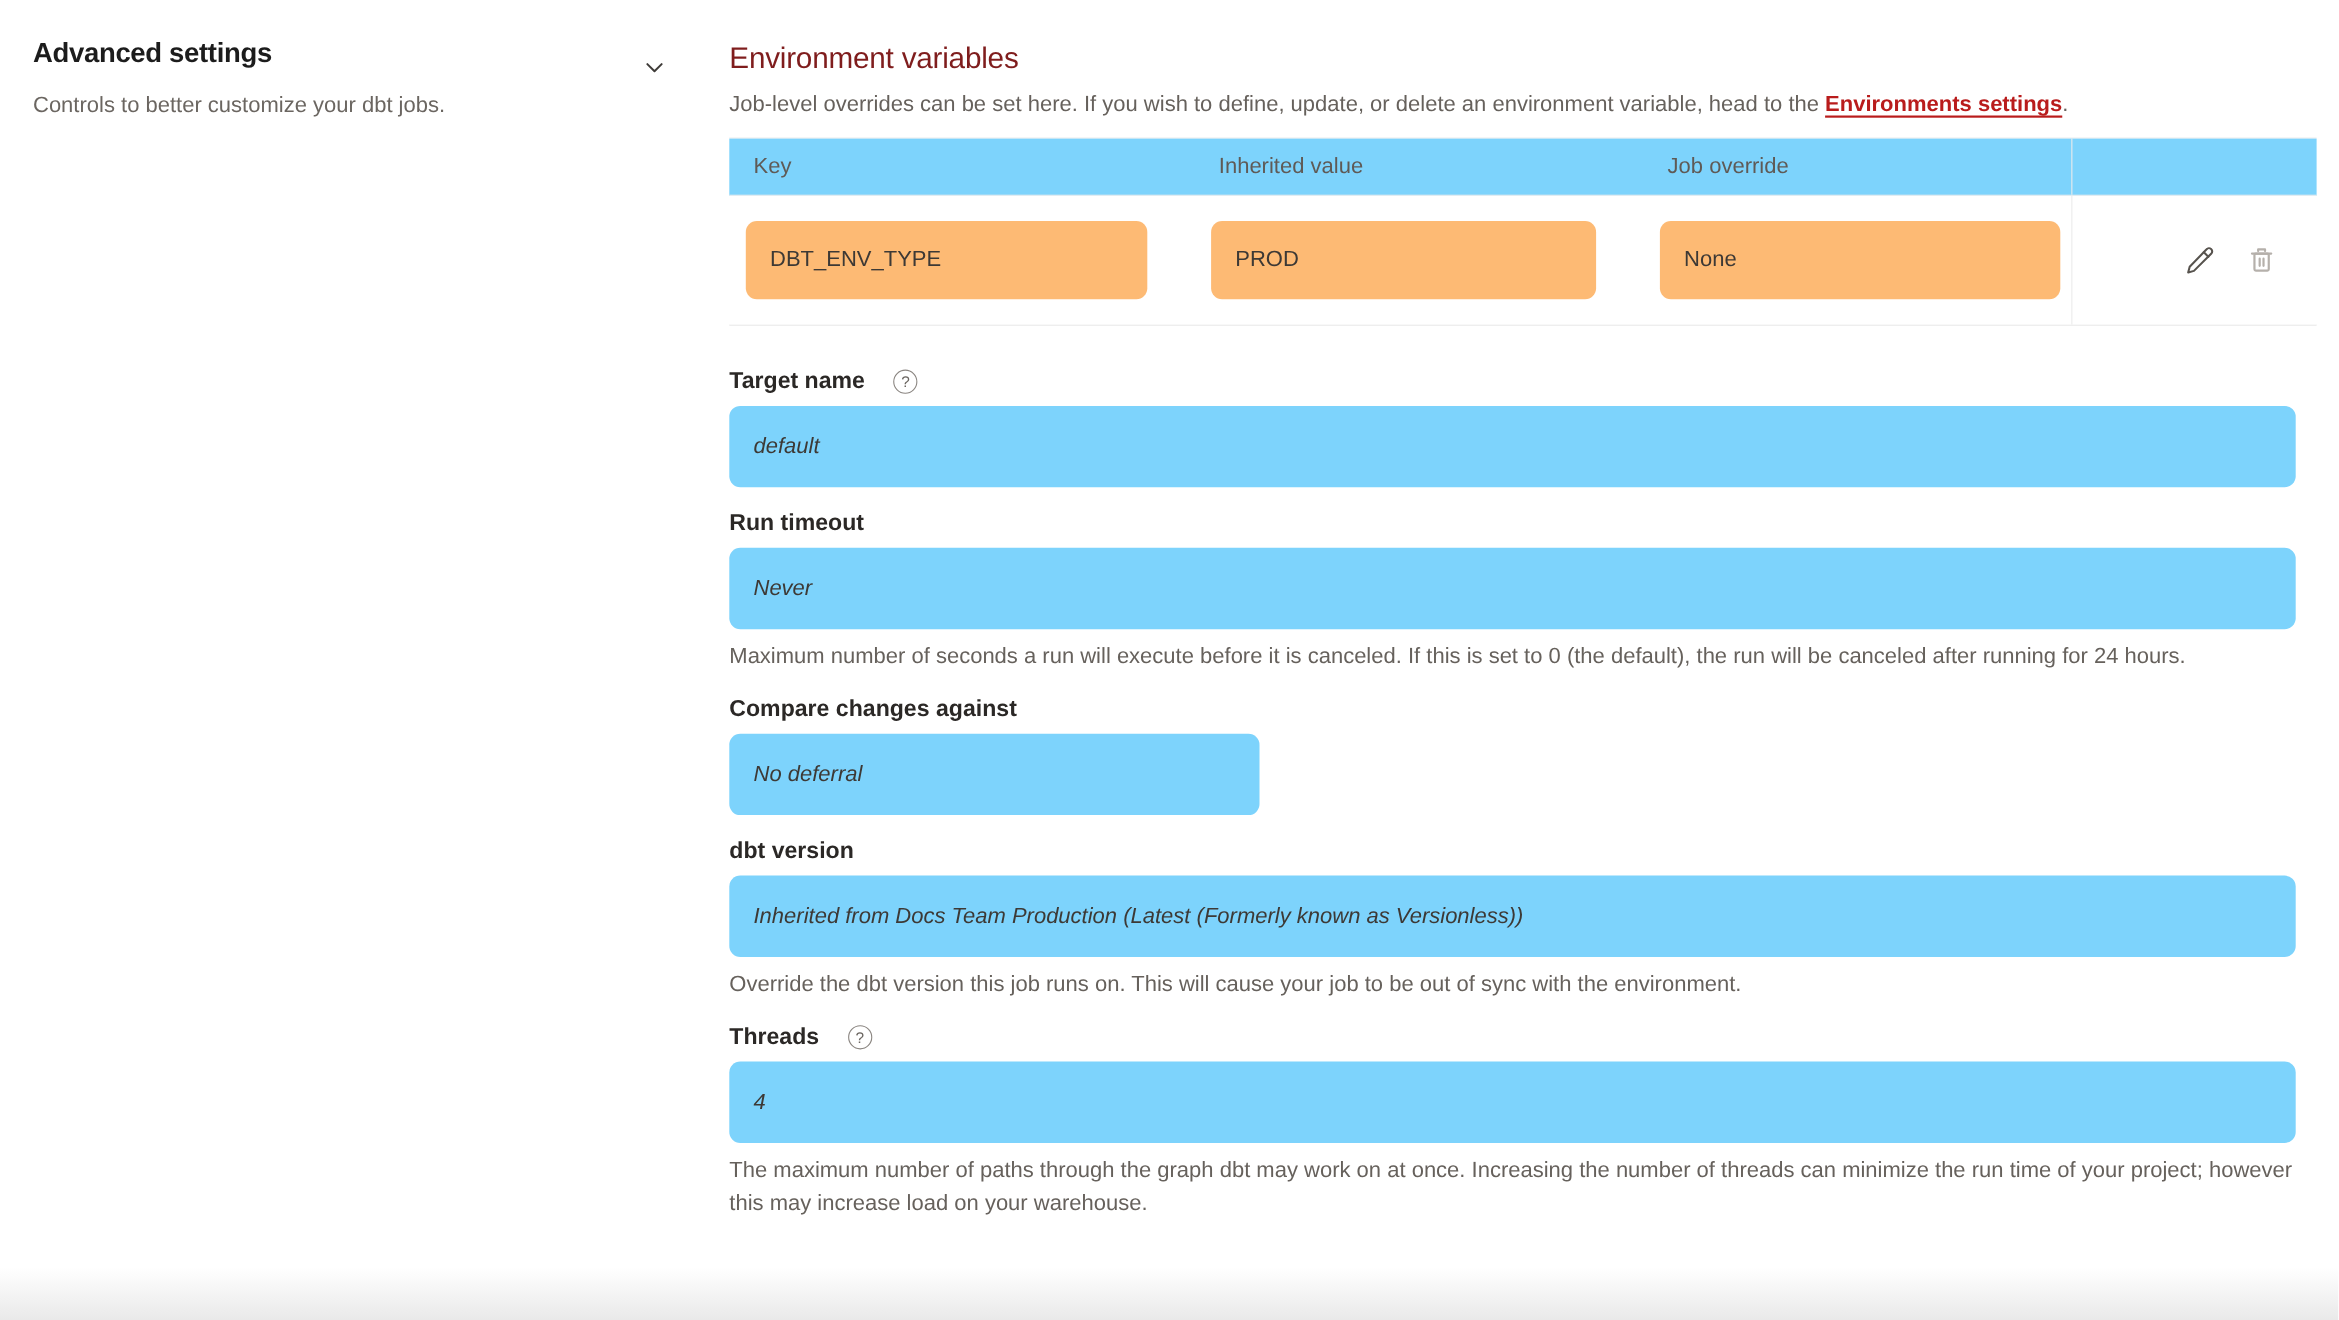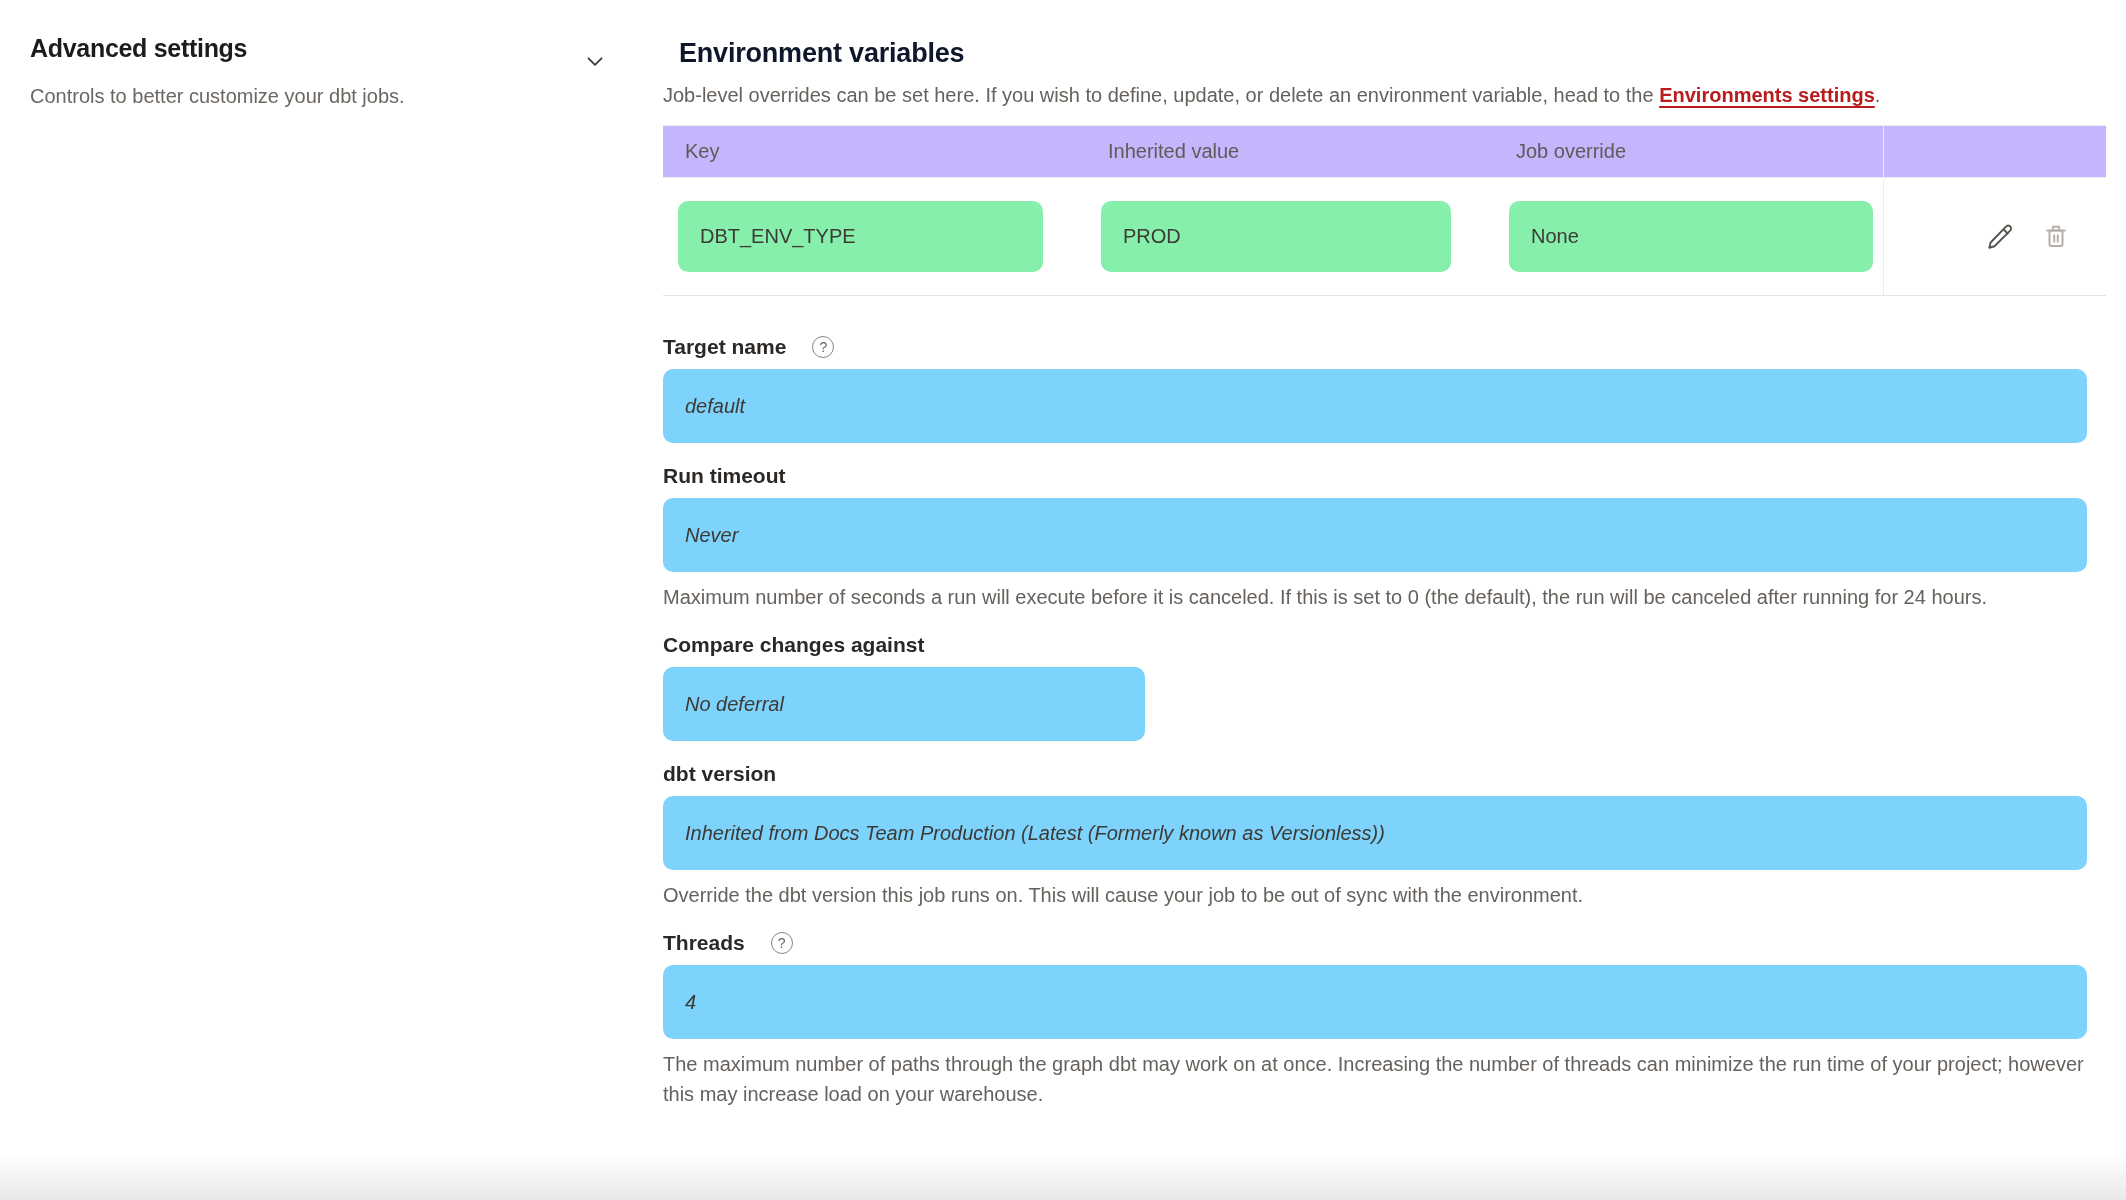--- a/index.html
+++ b/index.html
@@ -51,25 +51,25 @@
     border: none;
   }
 
   
   .right-pane {
     flex: 1 1 auto;
     box-sizing: border-box;
     padding: 36px 20px 0 0;
   }
   .section-title {
-    margin: 0 0 10px 16px;
+    margin: 0 0 10px 0;
     font-size: 27px;
     line-height: 34px;
-    font-weight: 700;
-    color: #0f172a;
+    font-weight: 400;
+    color: #7f1d1d;
     letter-spacing: -0.2px;
   }
   .section-desc {
     margin: 0 0 15px 0;
     font-size: 20px;
     line-height: 30px;
     color: #66615c;
   }
   .section-desc a.env-link {
     color: #b91c1c;
@@ -82,37 +82,37 @@
   
   .env-table {
     border-top: 1px solid #ececec;
     border-bottom: 1px solid #e3e3e3;
   }
   .env-grid {
     display: grid;
     grid-template-columns: 423px 408px 389px 1fr;
   }
   .env-header {
-    background: #c4b5fd;
+    background: #7dd3fc;
     border-bottom: 1px solid #ececec;
     height: 51px;
   }
   .env-header .hcell {
     display: flex;
     align-items: center;
     padding-left: 22px;
     font-size: 20px;
     color: #5f5a56;
     font-weight: 400;
   }
   .env-row { height: 117px; background: #ffffff; }
   .env-row .cell { display: flex; align-items: center; }
   .value-box {
     height: 71px;
-    background: #86efac;
+    background: #fdba74;
     border-radius: 10px;
     display: flex;
     align-items: center;
     padding-left: 22px;
     box-sizing: border-box;
     font-size: 20px;
     color: #3d3935;
     flex: 1;
     margin: 0 43px 0 15px;
   }

